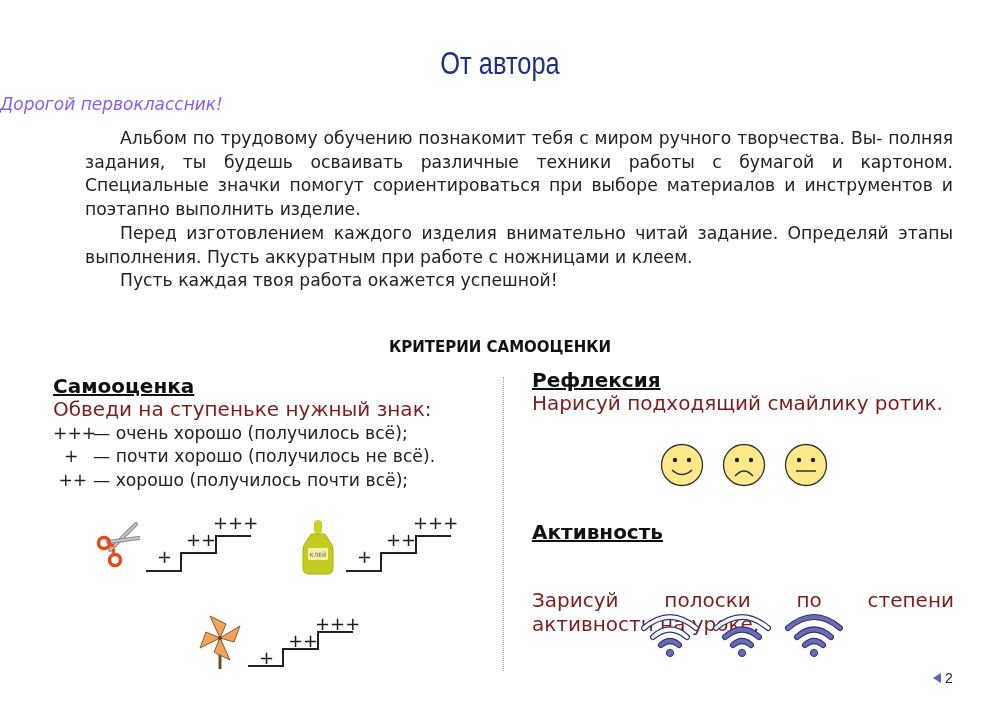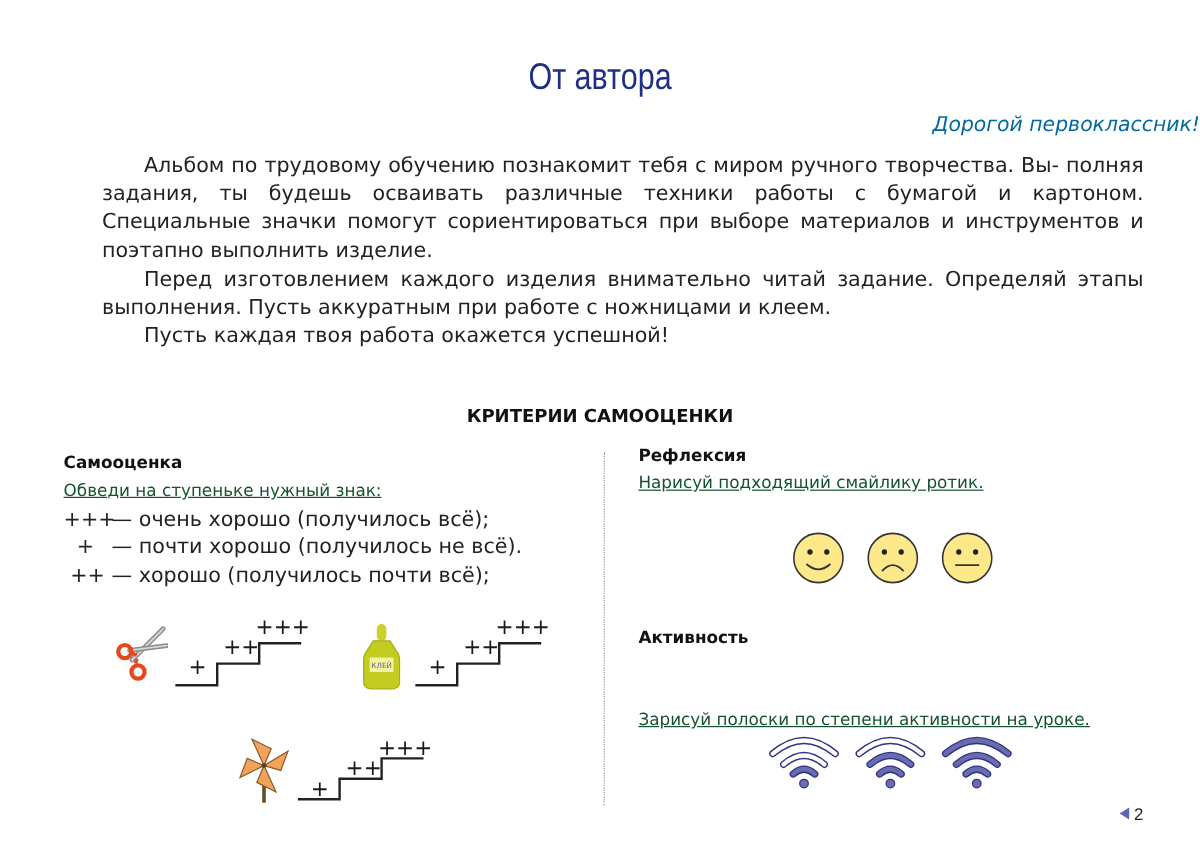--- a/index.html
+++ b/index.html
@@ -7,35 +7,35 @@
     body { position: relative; font-family: "DejaVu Sans", sans-serif; color: #1a1a1a; }
 
     .title {
       position: absolute; left: 0; width: 1000px; top: 46px;
       text-align: center; font-family: "Liberation Sans Narrow", "Liberation Sans", sans-serif;
       font-size: 31px; color: #1f2f87; letter-spacing: 0px;
       transform: scaleX(0.82); transform-origin: center;
     }
     .greeting {
       position: absolute; left: 0; width: 1000px; top: 94px;
-      text-align: right; font-style: italic; font-size: 17px; color: #0369a1;
+      text-align: left; font-style: italic; font-size: 17px; color: #8b5cf6;
     }
     .intro {
       position: absolute; left: 53px; width: 900px; top: 127px;
       font-size: 17.2px; line-height: 23.7px; text-align: justify; color: #222;
     }
     .intro p { text-indent: 35px; margin-left: 32px; }
     .criteria-heading {
       position: absolute; left: 0; width: 1000px; top: 338px;
       text-align: center; font-weight: bold; font-size: 15px; color: #111;
     }
     .col-left { position: absolute; left: 53px; top: 374px; width: 440px; }
     .col-right { position: absolute; left: 532px; top: 368px; width: 422px; }
-    .sec-title { font-weight: bold; font-size: 14px; line-height: 24px; color: #111; }
-    .sec-text { font-size: 14px; line-height: 23.5px; color: #14532d; text-decoration: underline; }
+    .sec-title { font-weight: bold; font-size: 20px; line-height: 24px; color: #111; text-decoration: underline; }
+    .sec-text { font-size: 20px; line-height: 23.5px; color: #7f1d1d; }
     .legend-row { font-size: 17.2px; line-height: 23.5px; color: #222; white-space: pre; font-family: "DejaVu Sans", sans-serif; }
     .legend-row .sym { display: inline-block; width: 40px; }
     .justify { text-align: justify; text-align-last: left; margin-top: 45px; }
 
     .divider {
       position: absolute; left: 503px; top: 377px; height: 294px; width: 0;
       border-left: 1.5px dotted #9a9a9a;
     }
 
     .stair { position: absolute; }

